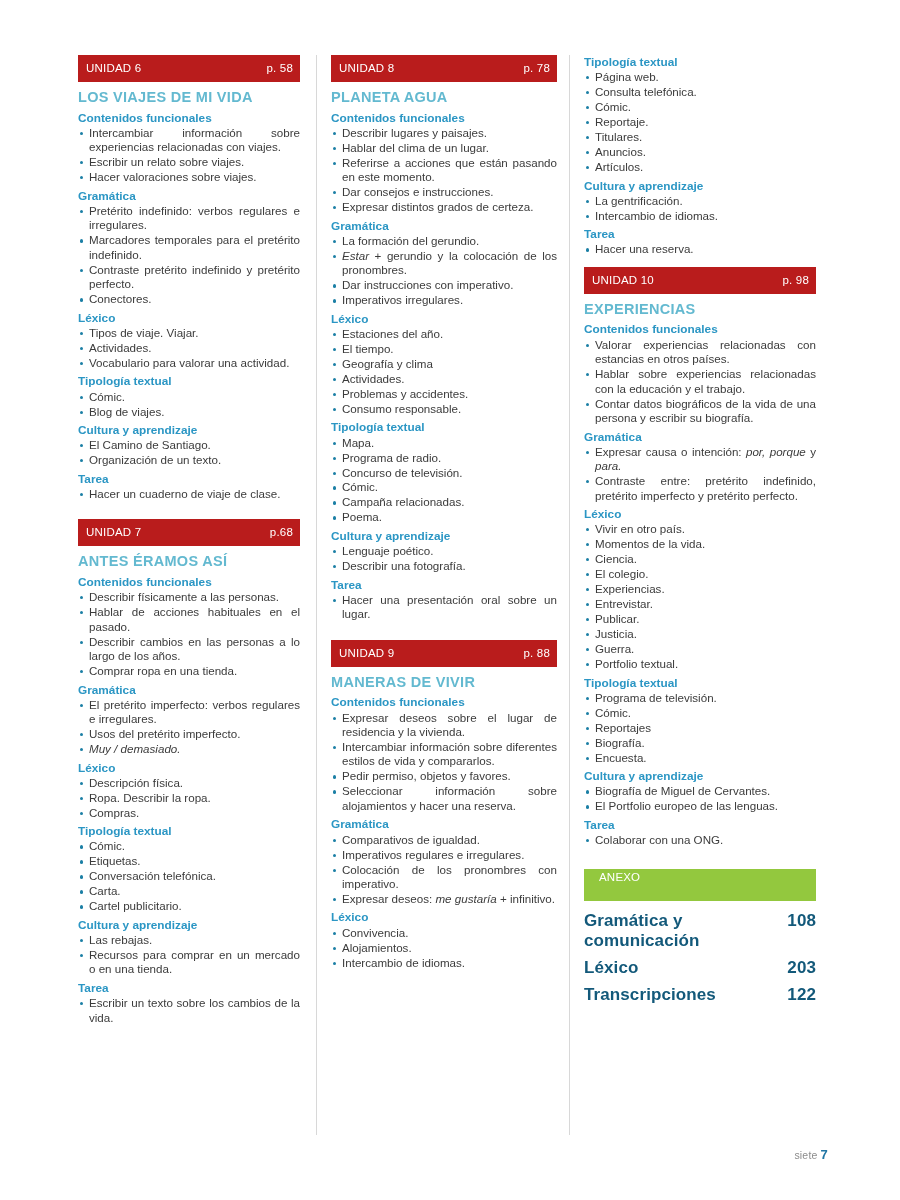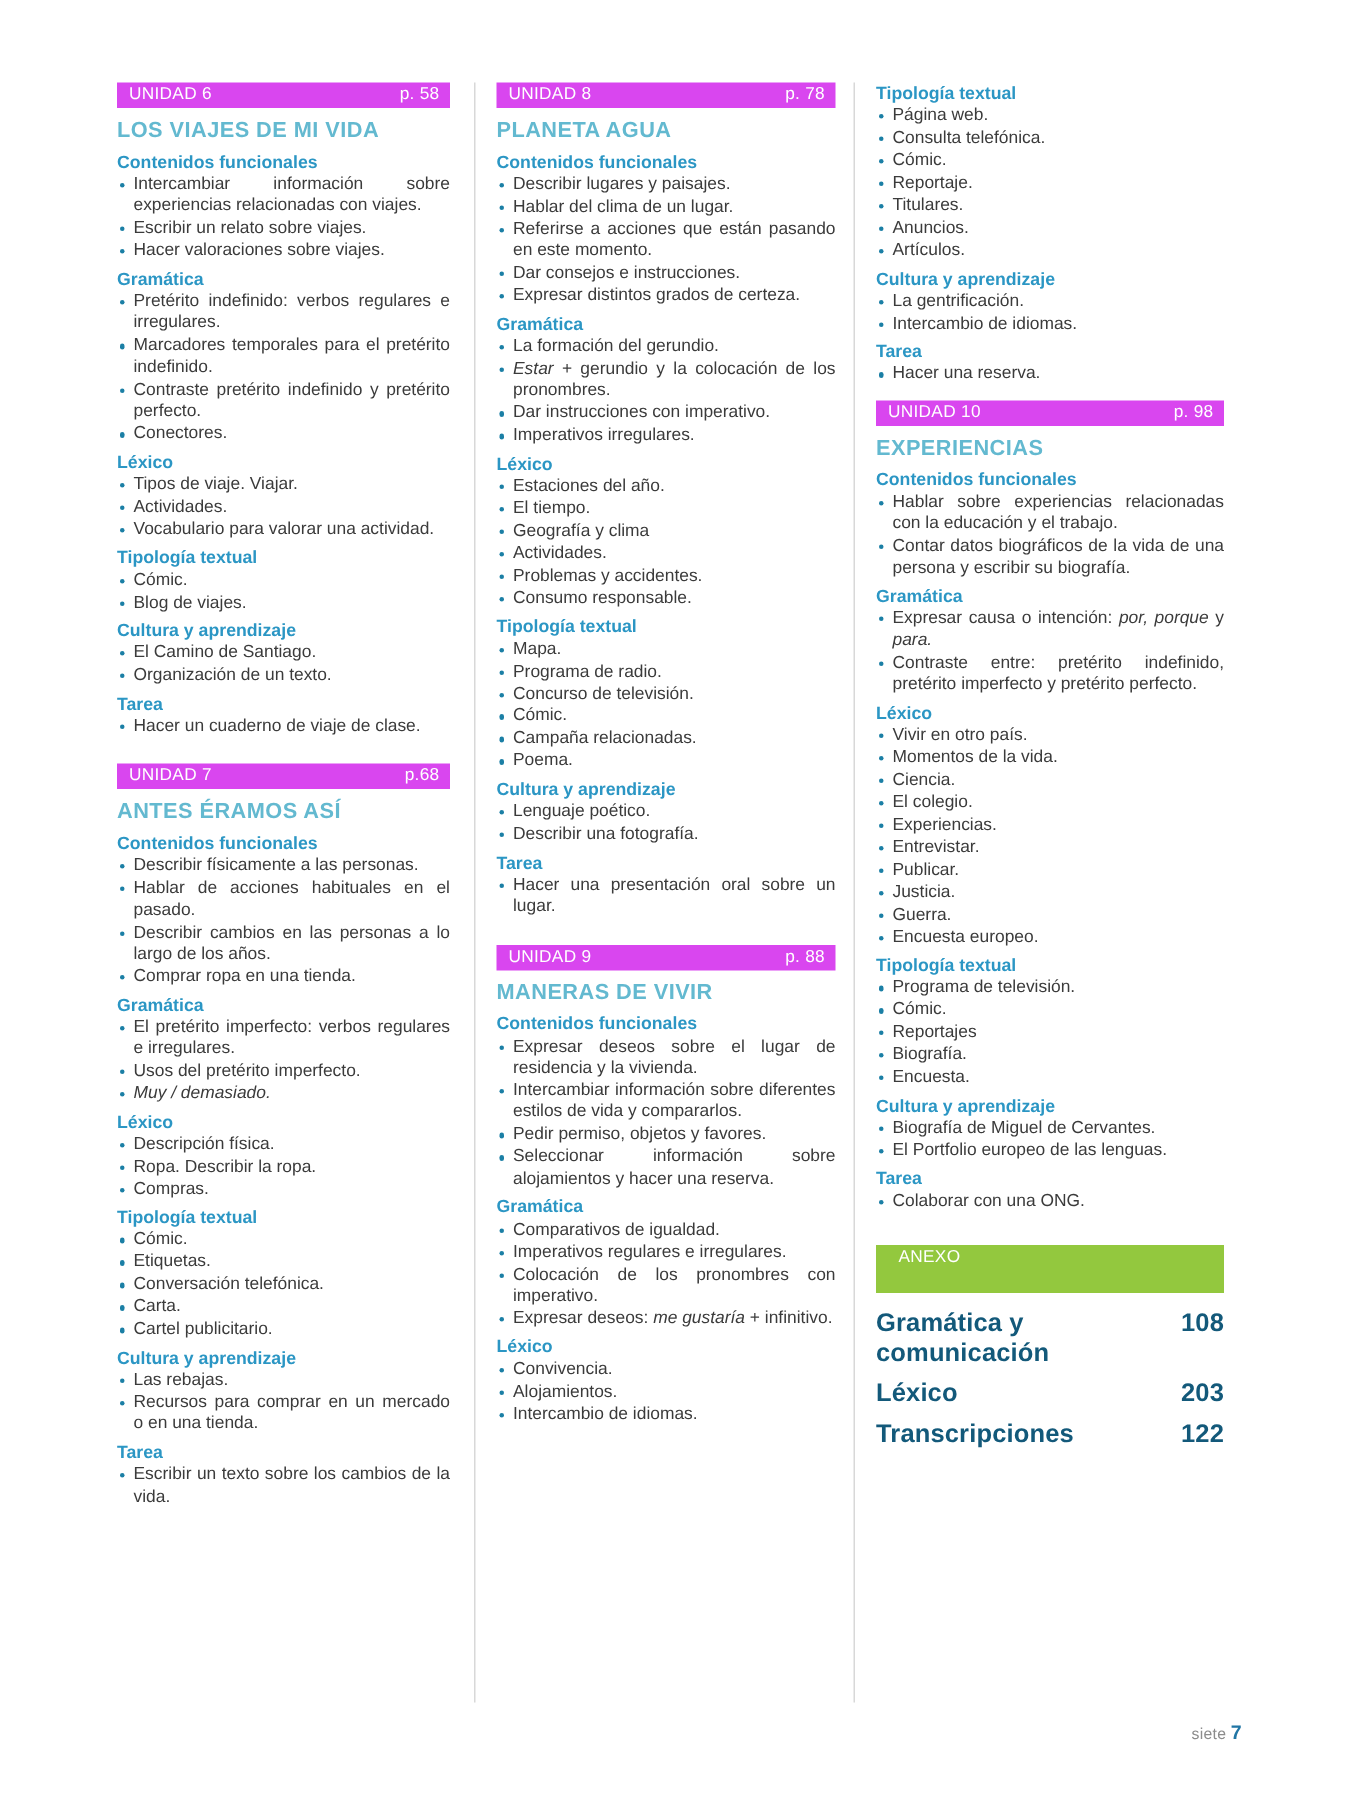--- a/index.html
+++ b/index.html
@@ -39,23 +39,23 @@
     padding-left: 14px;
     padding-right: 12px;
     border-left: 1px solid #d8d8d8;
     border-right: 1px solid #d8d8d8;
     width: 254px;
   }
   .col-3 { padding-left: 14px; width: 246px; }
 
   
   .unit-bar {
-    background: #d946ef;
+    background: #b91c1c;
     color: #ffffff;
-    height: 17px;
+    height: 27px;
     line-height: 17px;
     display: flex;
     justify-content: space-between;
     align-items: center;
     padding: 0 7px 0 8px;
     box-sizing: border-box;
     font-size: 11.5px;
     letter-spacing: 0.2px;
     margin-bottom: 7px;
     gap: 44px;
@@ -347,40 +347,41 @@
           </ul>
         </div>
         <div class="unit-block gap-lg">
           <div class="unit-bar">
             <span class="unit-label">UNIDAD 10</span>
             <span class="unit-page">p. 98</span>
           </div>
           <div class="unit-title">EXPERIENCIAS</div>
           <div class="sec-head">Contenidos funcionales</div>
           <ul class="items">
+            <li>Valorar experiencias relacionadas con estancias en otros países.</li>
             <li>Hablar sobre experiencias relacionadas con la educación y el trabajo.</li>
             <li>Contar datos biográficos de la vida de una persona y escribir su biografía.</li>
           </ul>
           <div class="sec-head">Gramática</div>
           <ul class="items">
             <li>Expresar causa o intención: <i>por, porque</i> y <i>para.</i></li>
             <li>Contraste entre: pretérito indefinido, pretérito imperfecto y pretérito perfecto.</li>
           </ul>
           <div class="sec-head">Léxico</div>
           <ul class="items">
             <li>Vivir en otro país.</li>
             <li>Momentos de la vida.</li>
             <li>Ciencia.</li>
             <li>El colegio.</li>
             <li>Experiencias.</li>
             <li>Entrevistar.</li>
             <li>Publicar.</li>
             <li>Justicia.</li>
             <li>Guerra.</li>
-            <li>Encuesta europeo.</li>
+            <li>Portfolio textual.</li>
           </ul>
           <div class="sec-head">Tipología textual</div>
           <ul class="items">
             <li>Programa de televisión.</li>
             <li>Cómic.</li>
             <li>Reportajes</li>
             <li>Biografía.</li>
             <li>Encuesta.</li>
           </ul>
           <div class="sec-head">Cultura y aprendizaje</div>

